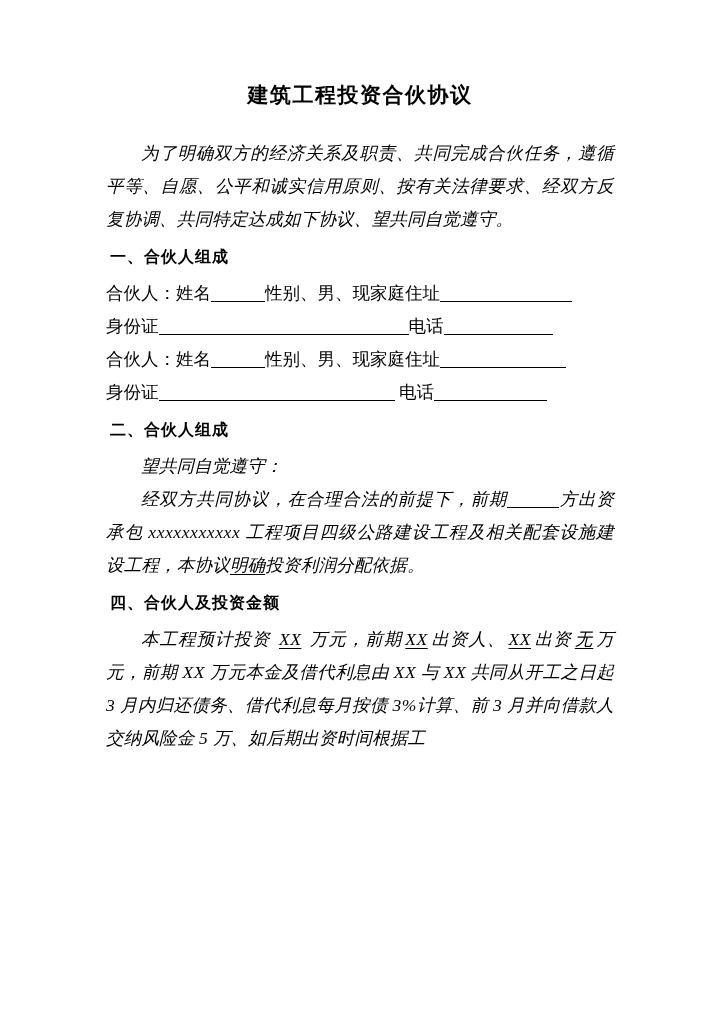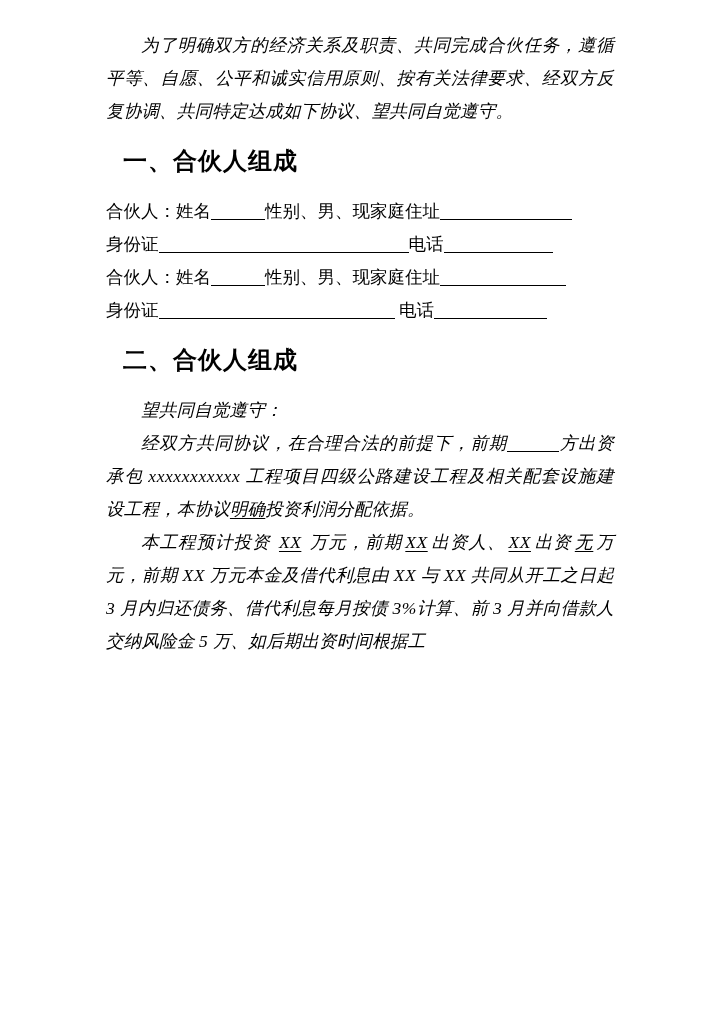--- a/index.html
+++ b/index.html
@@ -51,23 +51,23 @@
     font-style: italic;
   }
   .para.indent {
     text-indent: 2em;
   }
   .gap-after-title { height: 29px; }
 
   .section-head {
     font-family: "DejaVu Sans", "Liberation Sans", sans-serif;
     font-weight: bold;
-    font-size: 24px;
+    font-size: 16px;
     line-height: 33px;
-    margin: 17px;
+    margin: 4px;
     letter-spacing: 1px;
   }
 
   .line-row {
     font-size: 17.5px;
     line-height: 33px;
     margin: 0;
     white-space: nowrap;
   }
 
@@ -95,20 +95,21 @@
     letter-spacing: 0.5px;
   }
   .xs { letter-spacing: 0.6px; }
 </style>
 </head>
 <body>
 
 <div class="page">
   <div class="content">
 
+    <h1 class="doc-title">建筑工程投资合伙协议</h1>
 
     <div class="gap-after-title"></div>
 
     <p class="para indent">为了明确双方的经济关系及职责、共同完成合伙任务，遵循平等、自愿、公平和诚实信用原则、按有关法律要求、经双方反复协调、共同特定达成如下协议、望共同自觉遵守。</p>
 
     <h2 class="section-head">一、合伙人组成</h2>
 
     <div class="line-row">
       <span>合伙人：姓名</span><span class="rule r-name"></span><span>性别、男、现家庭住址</span><span class="rule r-addr"></span>
     </div>
@@ -126,17 +127,18 @@
     </div>
 
     <h2 class="section-head">二、合伙人组成</h2>
 
 
     <p class="para indent"><span>望共同自觉遵守：</span></p>
 
 
     <p class="para indent"><span>经双方共同协议，在合理合法的前提下，前期</span><span class="rule r-party"></span><span>方出资承包</span> <span class="latin xs">xxxxxxxxxxx</span> <span>工程项目四级公路建设工程及相关配套设施建设工程，本协议</span><span class="u">明确</span><span>投资利润分配依据。</span></p>
 
+    <h2 class="section-head">四、合伙人及投资金额</h2>
 
     <p class="para indent"><span>本工程预计投资</span> <span class="latin u u-pad">XX</span> <span>万元，前期</span><span class="latin u u-pad">XX</span><span>出资人、</span><span class="latin u u-pad">XX</span><span>出资</span><span class="u u-pad">无</span><span>万元，前期</span> <span class="latin">XX</span> <span>万元本金及借代利息由</span> <span class="latin">XX</span> <span>与</span> <span class="latin">XX</span> <span>共同从开工之日起</span> <span class="latin">3</span> <span>月内归还债务、借代利息每月按债</span> <span class="latin">3%</span><span>计算、前</span> <span class="latin">3</span> <span>月并向借款人交纳风险金</span> <span class="latin">5</span> <span>万、如后期出资时间根据工</span></p>
 
   </div>
 </div>
 
 </body></html>

